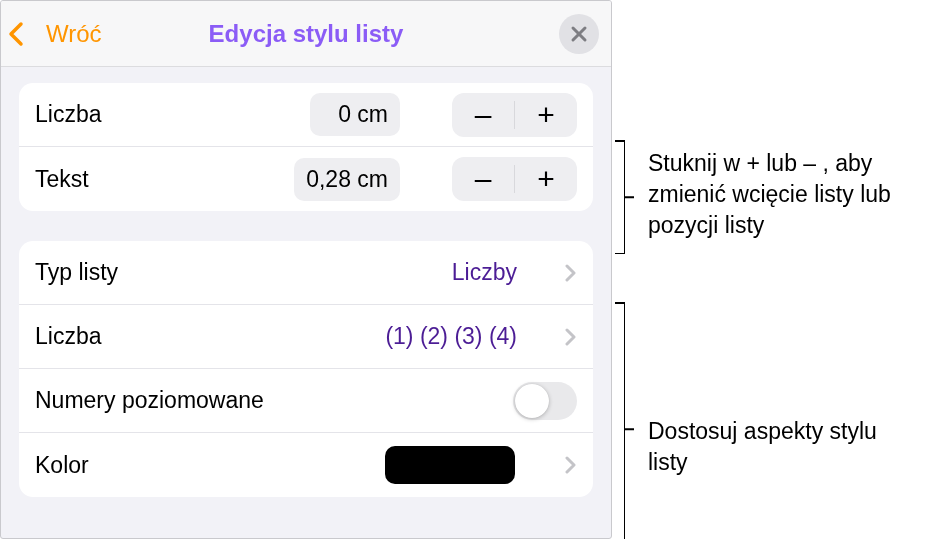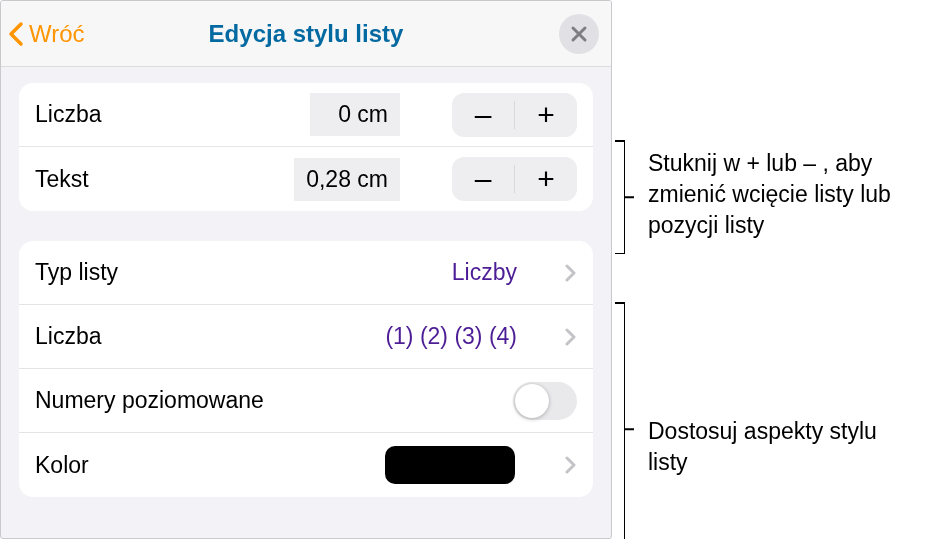--- a/index.html
+++ b/index.html
@@ -36,27 +36,27 @@
     justify-content: space-between;
     padding: 0 12px 0 6px;
   }
   .back {
     display: flex;
     align-items: flex-end;
     color: #ff9500;
     font-size: 24px;
     font-weight: 400;
     cursor: pointer;
-    gap: 2px;
+    gap: 19px;
   }
   .back svg { display:block; }
   .title {
     font-size: 24px;
     font-weight: 600;
-    color: #0369a1;
+    color: #8b5cf6;
     position: absolute;
     left: 0; right: 0;
     width: 612px;
     text-align: center;
     pointer-events: none;
   }
   .close-btn {
     width: 40px;
     height: 40px;
     border-radius: 50%;
@@ -87,21 +87,21 @@
     gap: 40px;
   }
   .row:last-child { border-bottom: none; }
   .row-label {
     font-size: 23px;
     color: #000;
     flex: 1;
   }
   .value-box {
     background: #eeeef1;
-    border-radius: 0;
+    border-radius: 10px;
     padding: 8px 12px;
     font-size: 23px;
     color: #000;
     margin-right: 12px;
     min-width: 90px;
     text-align: right;
   }
   .stepper {
     display: flex;
     background: #eeeef1;

